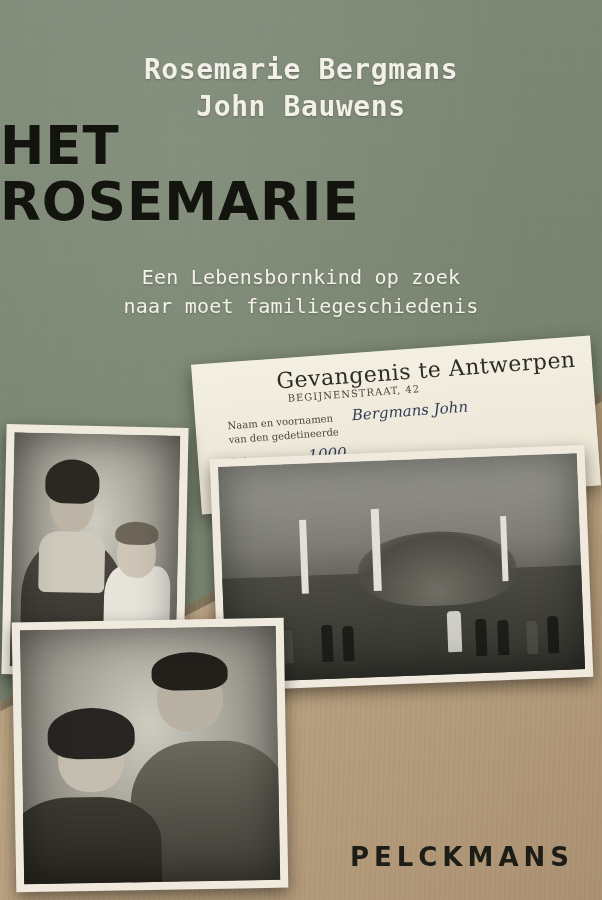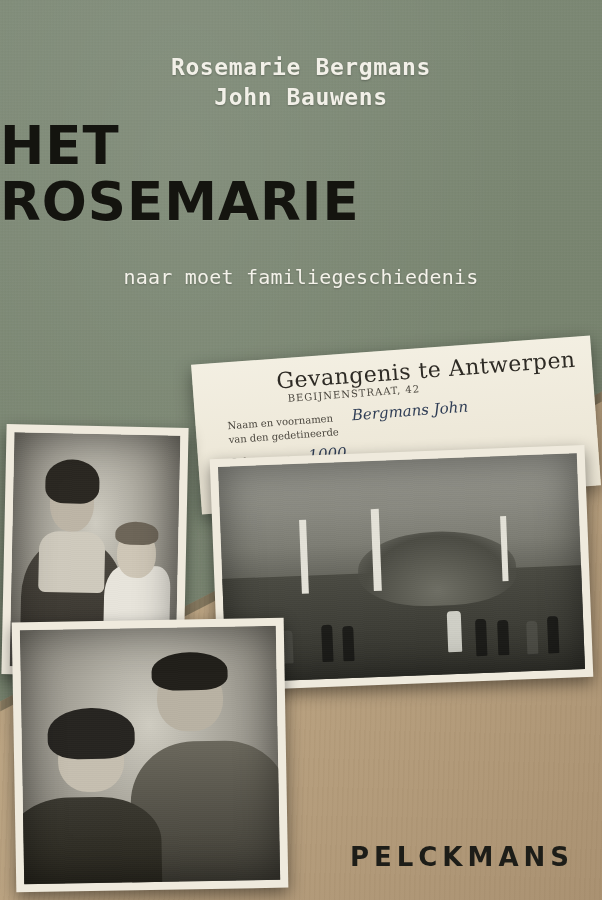--- a/index.html
+++ b/index.html
@@ -59,21 +59,21 @@
 
   
   .authors {
     position: absolute;
     top: 52px;
     left: 0; right: 0;
     text-align: center;
     color: #f2f0e8;
     font-family: "DejaVu Sans Mono", monospace;
     font-weight: bold;
-    font-size: 23px;
+    font-size: 28px;
     letter-spacing: 0.6px;
     line-height: 1.32;
     text-shadow: 0 1px 2px rgba(0,0,0,0.25);
   }
   .title {
     position: absolute;
     top: 118px;
     left: 0; right: 0;
     color: #14140f;
     font-family: "DejaVu Sans", sans-serif;
@@ -289,20 +289,21 @@
     <div>Rosemarie Bergmans</div>
     <div>John Bauwens</div>
   </div>
 
   <div class="title">
     <span class="line">HET</span>
     <span class="line">ROSEMARIE</span>
   </div>
 
   <div class="subtitle">
+    <span class="line">Een Lebensbornkind op zoek</span>
     <span class="line">naar moet familiegeschiedenis</span>
   </div>
 
   <div class="doc">
     <div class="doc-title">Gevangenis te Antwerpen</div>
     <div class="doc-sub">BEGIJNENSTRAAT, 42</div>
     <div class="doc-row">
       <span class="label">Naam en voornamen</span>
       <span class="handwrite">Bergmans John</span>
     </div>

